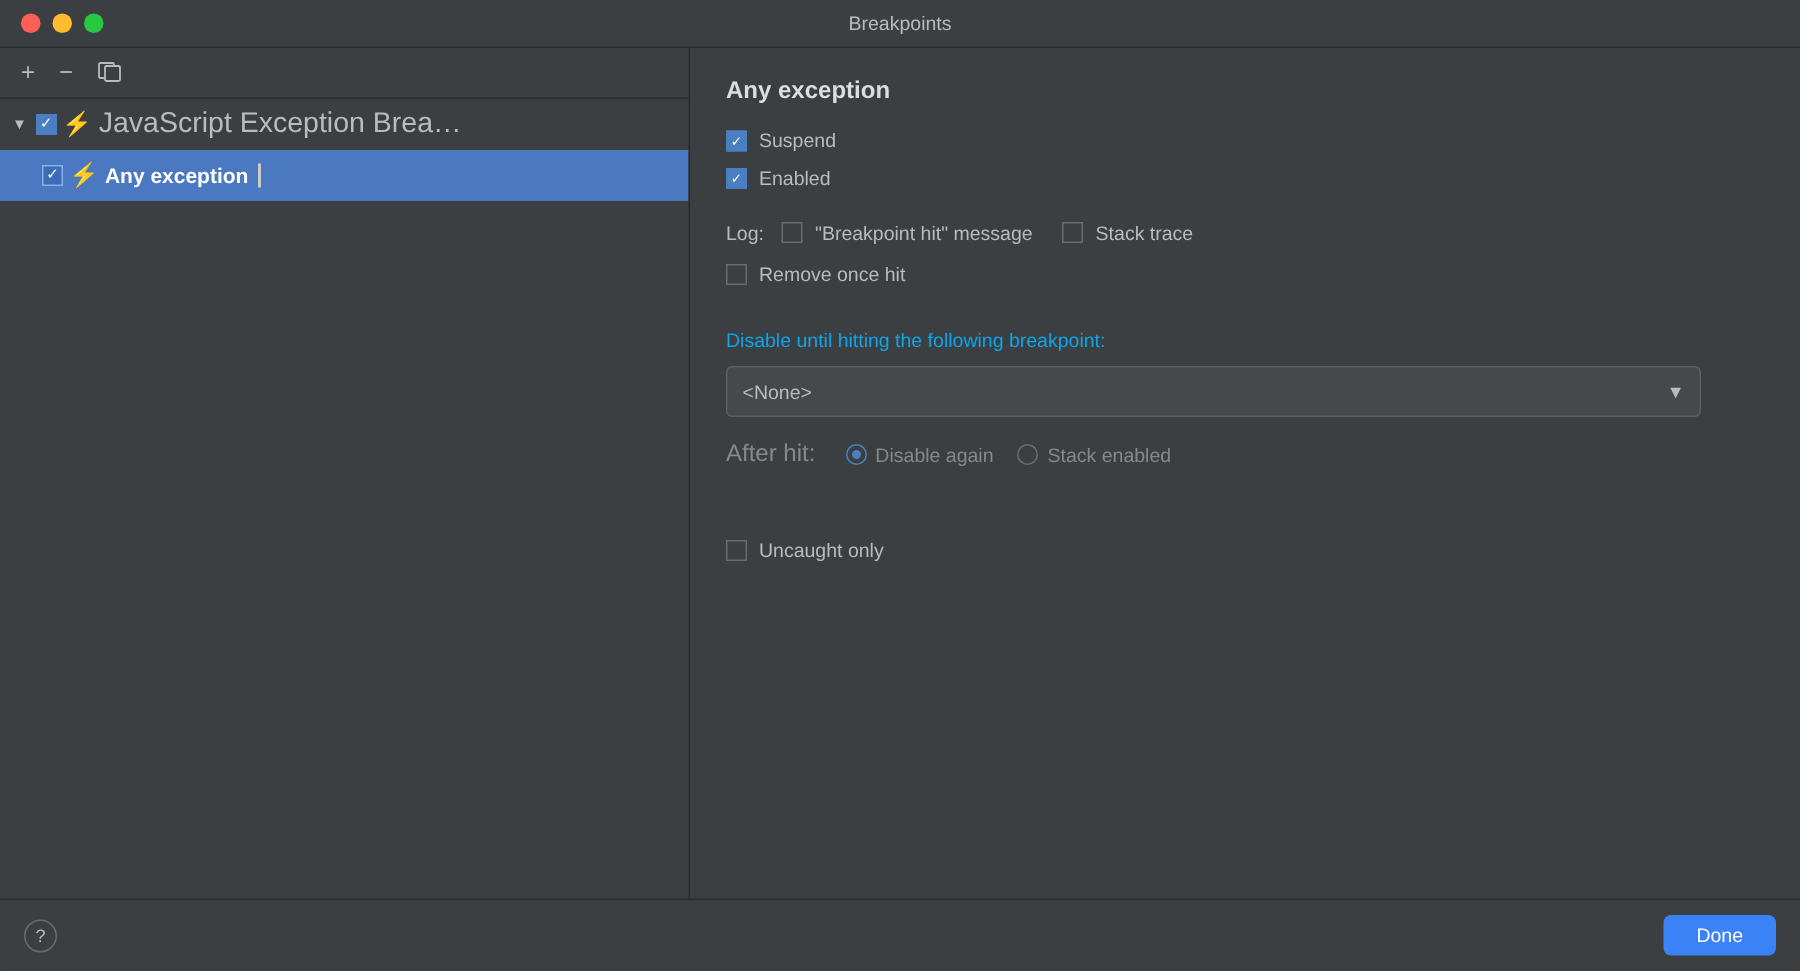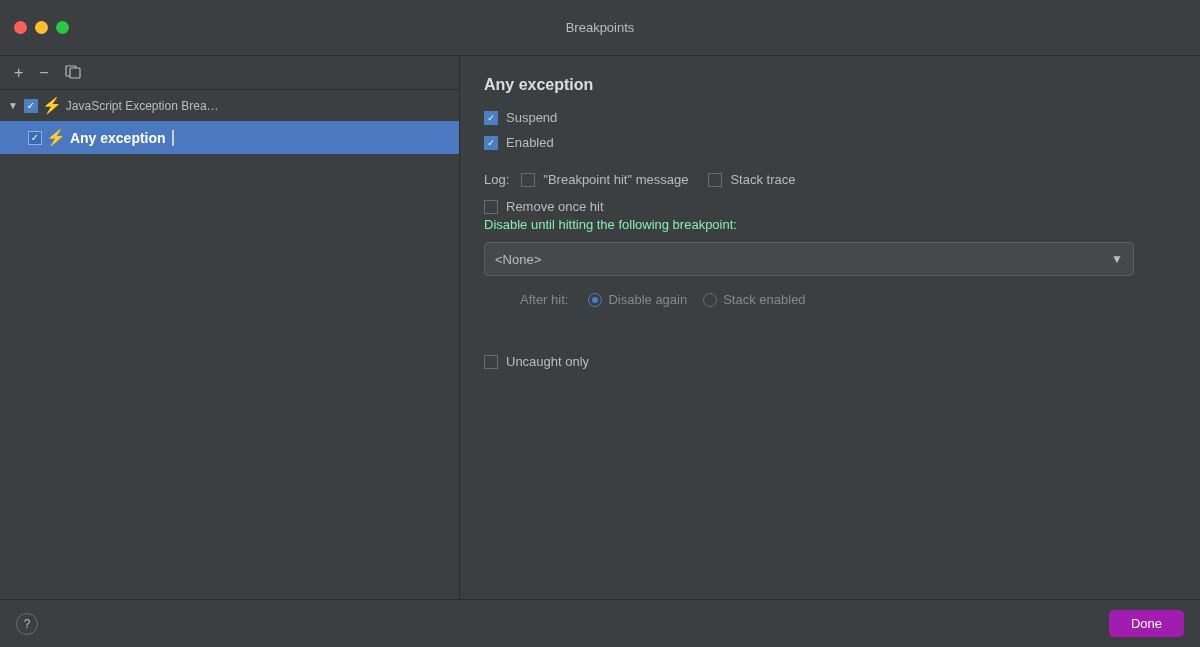--- a/index.html
+++ b/index.html
@@ -19,21 +19,21 @@
       height: 647px;
       background: #3c3f41;
       border-radius: 10px;
       overflow: hidden;
       display: flex;
       flex-direction: column;
     }
 
     .title-bar {
       background: #3c3f41;
-      height: 56px;
+      height: 32px;
       display: flex;
       align-items: center;
       justify-content: center;
       position: relative;
       flex-shrink: 0;
       border-bottom: 1px solid #2b2b2b;
     }
 
     .traffic-lights {
       position: absolute;
@@ -133,21 +133,21 @@
     }
 
     .checkbox.checked::after {
       content: '✓';
       color: white;
       font-size: 10px;
       line-height: 1;
     }
 
     .tree-label {
-      font-size: 12px;
+      font-size: 19px;
       color: #bbbbbb;
       white-space: nowrap;
       overflow: hidden;
       text-overflow: ellipsis;
     }
 
     .tree-child {
       display: flex;
       align-items: center;
       padding: 7px 8px 7px 28px;
@@ -189,21 +189,21 @@
       margin-bottom: 10px;
     }
 
     .option-row .label {
       color: #bbbbbb;
       font-size: 13px;
     }
 
     .log-row {
       display: flex;
-      align-items: center;
+      align-items: flex-start;
       gap: 8px;
       margin-bottom: 12px;
       flex-wrap: nowrap;
     }
 
     .log-label {
       color: #bbbbbb;
       font-size: 13px;
       margin-right: 4px;
     }
@@ -228,25 +228,25 @@
     .checkbox-small.checked::after {
       content: '✓';
       color: white;
       font-size: 9px;
     }
 
     .remove-row {
       display: flex;
       align-items: center;
       gap: 8px;
-      margin-bottom: 3px;
+      margin-bottom: 29px;
     }
 
     .disable-label {
-      color: #86efac;
+      color: #0ea5e9;
       font-size: 13px;
       margin-bottom: 10px;
     }
 
     .dropdown {
       width: 650px;
       height: 34px;
       background: #45494a;
       border: 1px solid #5a5f61;
       border-radius: 4px;
@@ -271,23 +271,22 @@
 
     .after-hit-row {
       display: flex;
       align-items: center;
       gap: 16px;
       margin-bottom: 14px;
     }
 
     .after-hit-label {
       color: #888888;
-      font-size: 13px;
+      font-size: 16px;
       margin-right: 4px;
-      margin-left: 36px;
     }
 
     .radio-option {
       display: flex;
       align-items: center;
       gap: 6px;
       cursor: pointer;
     }
 
     .radio {
@@ -351,21 +350,21 @@
       background: none;
       color: #bbbbbb;
       font-size: 12px;
       display: flex;
       align-items: center;
       justify-content: center;
       cursor: pointer;
     }
 
     .done-btn {
-      background: #a21caf;
+      background: #3b82f6;
       color: white;
       border: none;
       border-radius: 5px;
       padding: 6px 22px;
       font-size: 13px;
       font-weight: 500;
       cursor: pointer;
     }
   </style>
 </head>

